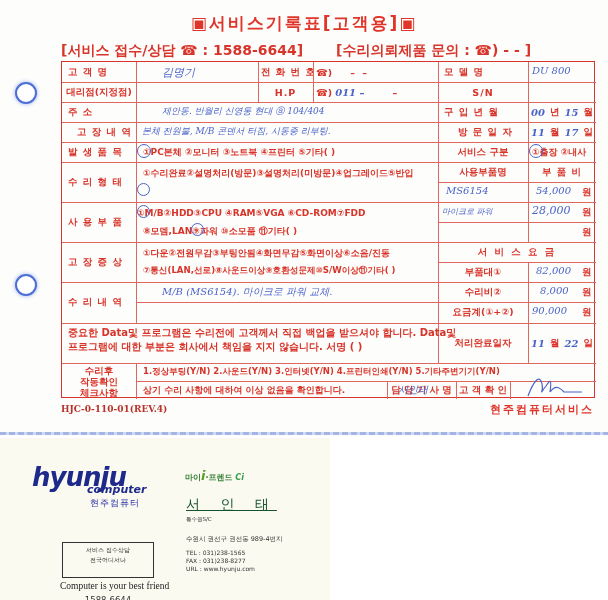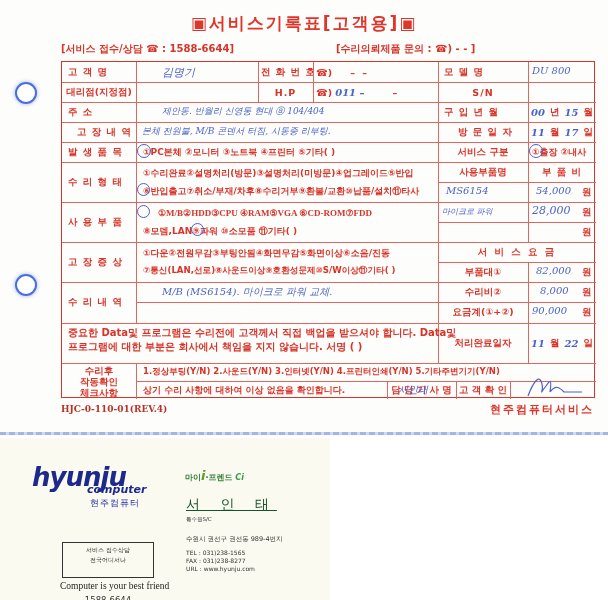--- a/index.html
+++ b/index.html
@@ -7,21 +7,21 @@
   body { position: relative; font-family: "DejaVu Sans", sans-serif; color: #d8342a; }
 
   .sheet { position: absolute; left: 0; top: 0; width: 608px; height: 436px; background: #fdfdfb; }
   .hole { position: absolute; width: 22px; height: 22px; border-radius: 50%;
           border: 2px solid #4b6fd6; background: #ffffff; box-shadow: 0 0 4px #9fb4ee; }
   .perf { position: absolute; left: 0; top: 432px; width: 608px; height: 3px;
           background: repeating-linear-gradient(90deg,#8ea3df 0 6px,#c4d0f2 6px 9px); opacity: .8; }
 
   .title { position: absolute; left: 0; top: 12px; width: 608px; text-align: center;
            font-size: 17px; font-weight: bold; letter-spacing: 2px; color: #e0352b; }
-  .subhead { position: absolute; top: 42px; font-size: 10px; font-weight: bold; color: #d8342a; }
+  .subhead { position: absolute; top: 42px; font-size: 14px; font-weight: bold; color: #d8342a; }
 
   .form { position: absolute; left: 61px; top: 61px; width: 534px; height: 337px;
           border: 1.5px solid #d8342a; }
   .ln-h { position: absolute; height: 0; border-top: 1px solid #e0675f; }
   .ln-v { position: absolute; width: 0; border-left: 1px solid #e0675f; }
 
   .cell { position: absolute; display: flex; align-items: center; font-size: 9.5px; font-weight: bold;
           color: #d8342a; white-space: nowrap; overflow: hidden; }
   .lab { justify-content: space-between; padding: 0 6px; letter-spacing: 1px; }
   .lab-c { justify-content: center; letter-spacing: 1px; }
@@ -131,22 +131,21 @@
     <div class="cell lab-c" style="left:376px; top:100px; width:90px; height:20px; letter-spacing:0;">사용부품명</div>
     <div class="cell lab-c" style="left:466px; top:100px; width:68px; height:20px;">부 품 비</div>
     <div class="cell lab-c" style="left:376px; top:180px; width:158px; height:20px; letter-spacing:2px;">서 비 스 요 금</div>
     <div class="cell lab-c" style="left:376px; top:200px; width:90px; height:20px; letter-spacing:0;">부품대①</div>
     <div class="cell lab-c" style="left:376px; top:220px; width:90px; height:20px; letter-spacing:0;">수리비②</div>
     <div class="cell lab-c" style="left:376px; top:240px; width:90px; height:21px; letter-spacing:0;">요금계(①+②)</div>
     <div class="cell lab-c" style="left:376px; top:261px; width:90px; height:40px; letter-spacing:0;">처리완료일자</div>
 
     <div class="cell opt" style="left:75px; top:80px; width:300px; height:20px;">①PC본체  ②모니터  ③노트북  ④프린터  ⑤기타(                    )</div>
     <div class="cell opt" style="left:75px; top:102px; width:300px; height:18px;">①수리완료②설명처리(방문)③설명처리(미방문)④업그레이드⑤반입</div>
-    <div class="cell opt" style="left:75px; top:120px; width:300px; height:18px;">⑥반입출고⑦취소/부재/차후⑧수리거부⑨환불/교환⑩납품/설치⑪타사</div>
-    <div class="cell opt" style="left:90px; top:142px; width:300px; height:18px;font-family:Liberation Serif, serif;">①M/B②HDD③CPU ④RAM⑤VGA ⑥CD-ROM⑦FDD</div>
+    <div class="cell opt" style="left:69px; top:142px; width:300px; height:18px;">①M/B②HDD③CPU ④RAM⑤VGA ⑥CD-ROM⑦FDD</div>
     <div class="cell opt" style="left:75px; top:160px; width:300px; height:18px;">⑧모뎀,LAN⑨파워  ⑩소모품  ⑪기타(              )</div>
     <div class="cell opt" style="left:75px; top:182px; width:300px; height:18px;">①다운②전원무감③부팅안됨④화면무감⑤화면이상⑥소음/진동</div>
     <div class="cell opt" style="left:75px; top:200px; width:300px; height:18px; font-size:8.6px;">⑦통신(LAN,선로)⑧사운드이상⑨호환성문제⑩S/W이상⑪기타(          )</div>
 
     <div class="notice" style="top:264px;">중요한 Data및 프로그램은 수리전에 고객께서 직접 백업을 받으셔야 합니다. Data및</div>
     <div class="notice" style="top:278px;">프로그램에 대한 부분은 회사에서 책임을 지지 않습니다.          서명 (                          )</div>
 
     <div class="cell opt" style="left:75px; top:301px; width:458px; height:18px; font-size:8.5px;">1.정상부팅(Y/N)   2.사운드(Y/N)   3.인터넷(Y/N)   4.프린터인쇄(Y/N)   5.기타주변기기(Y/N)</div>
     <div class="cell opt" style="left:75px; top:319px; width:250px; height:18px;">상기 수리 사항에 대하여 이상 없음을 확인합니다.</div>
     <div class="cell lab-c" style="left:325px; top:319px; width:69px; height:18px; letter-spacing:0;">담 당 기 사 명</div>

